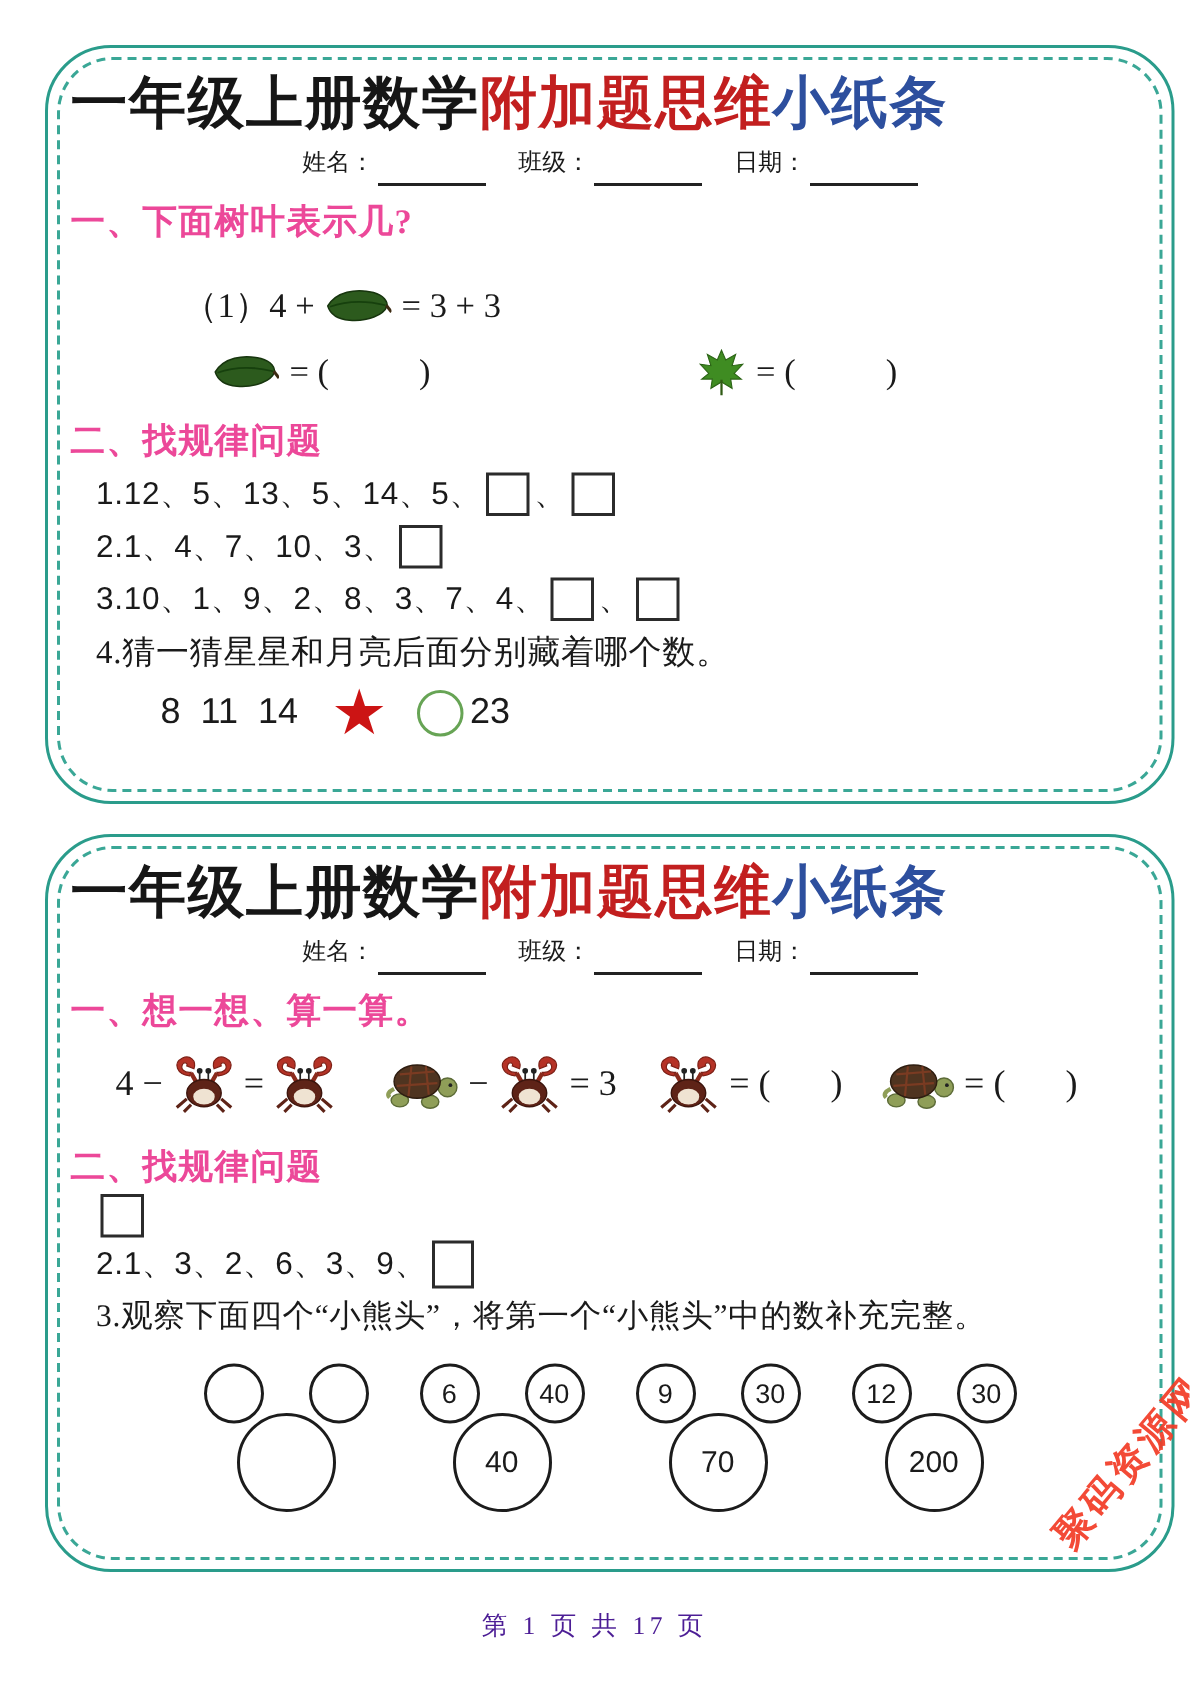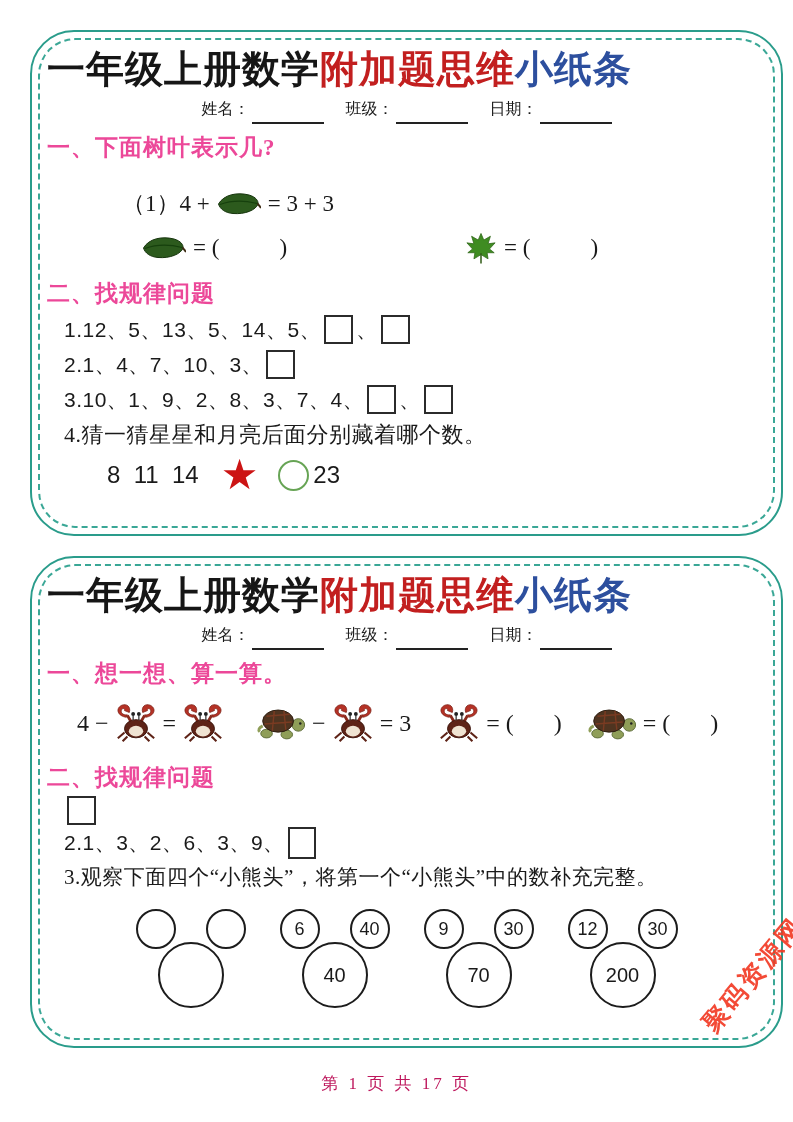--- a/index.html
+++ b/index.html
@@ -70,21 +70,21 @@
   .ear-left{left:4px;}
   .ear-right{right:4px;}
   .head{
     position:absolute;top:33px;left:50%;transform:translateX(-50%);
     width:66px;height:66px;border:2.5px solid #1c1c1c;border-radius:50%;background:#fff;
     display:flex;align-items:center;justify-content:center;z-index:2;
     font-family:"Liberation Sans","DejaVu Sans",sans-serif;font-size:20px;box-sizing:border-box;
   }
   .footer{
     position:absolute;top:1072px;left:0;width:100%;text-align:center;
-    font-size:17px;letter-spacing:3px;color:#be185d;
+    font-size:17px;letter-spacing:3px;color:#4c1d95;
   }
   .watermark{
     position:absolute;left:668px;top:958px;width:170px;text-align:center;
     color:#f23b25;font-size:25px;font-weight:bold;letter-spacing:3px;
     transform:rotate(-50deg);z-index:9;opacity:0.92;
     font-family:"Liberation Sans","DejaVu Sans",sans-serif;
   }
   .icon{display:inline-flex;flex:none;}
 </style>
 </head>

